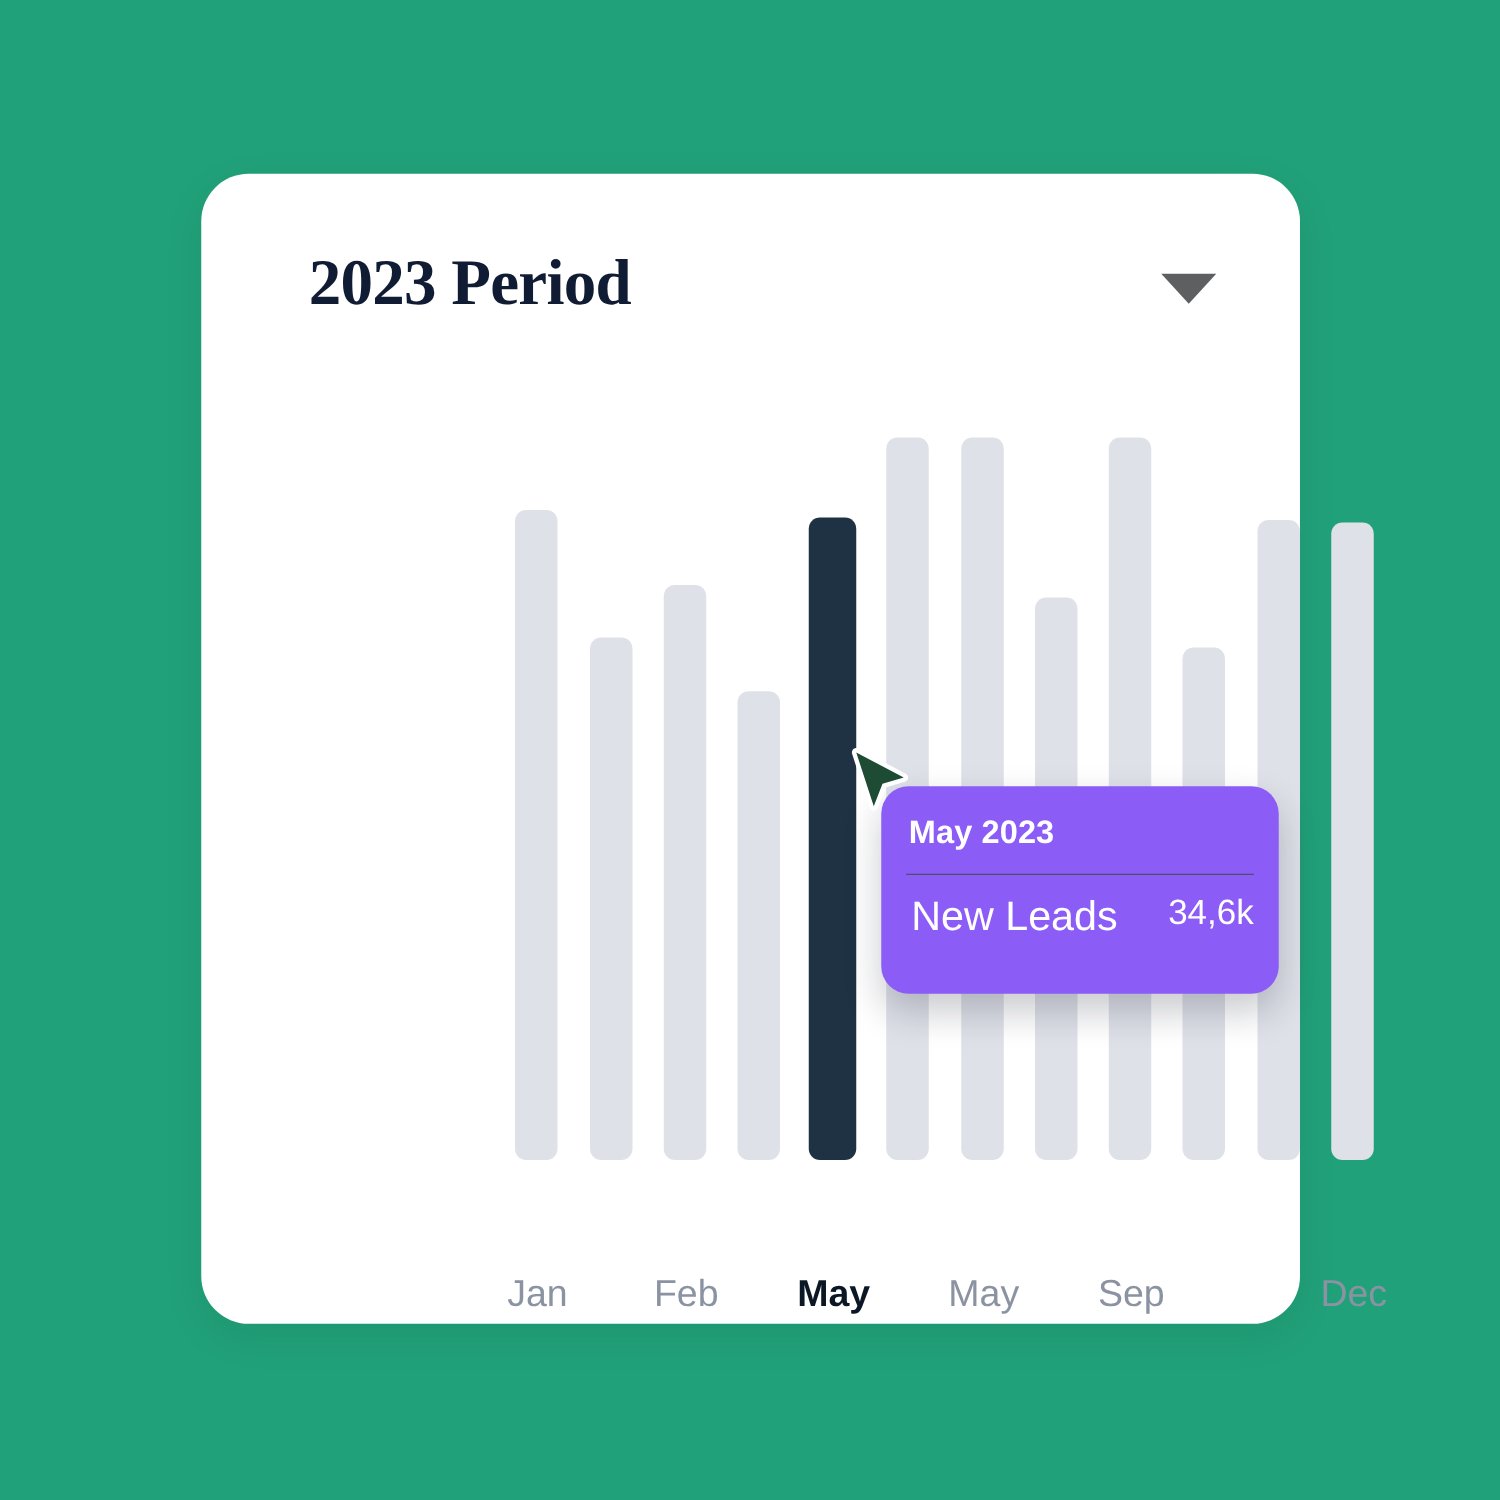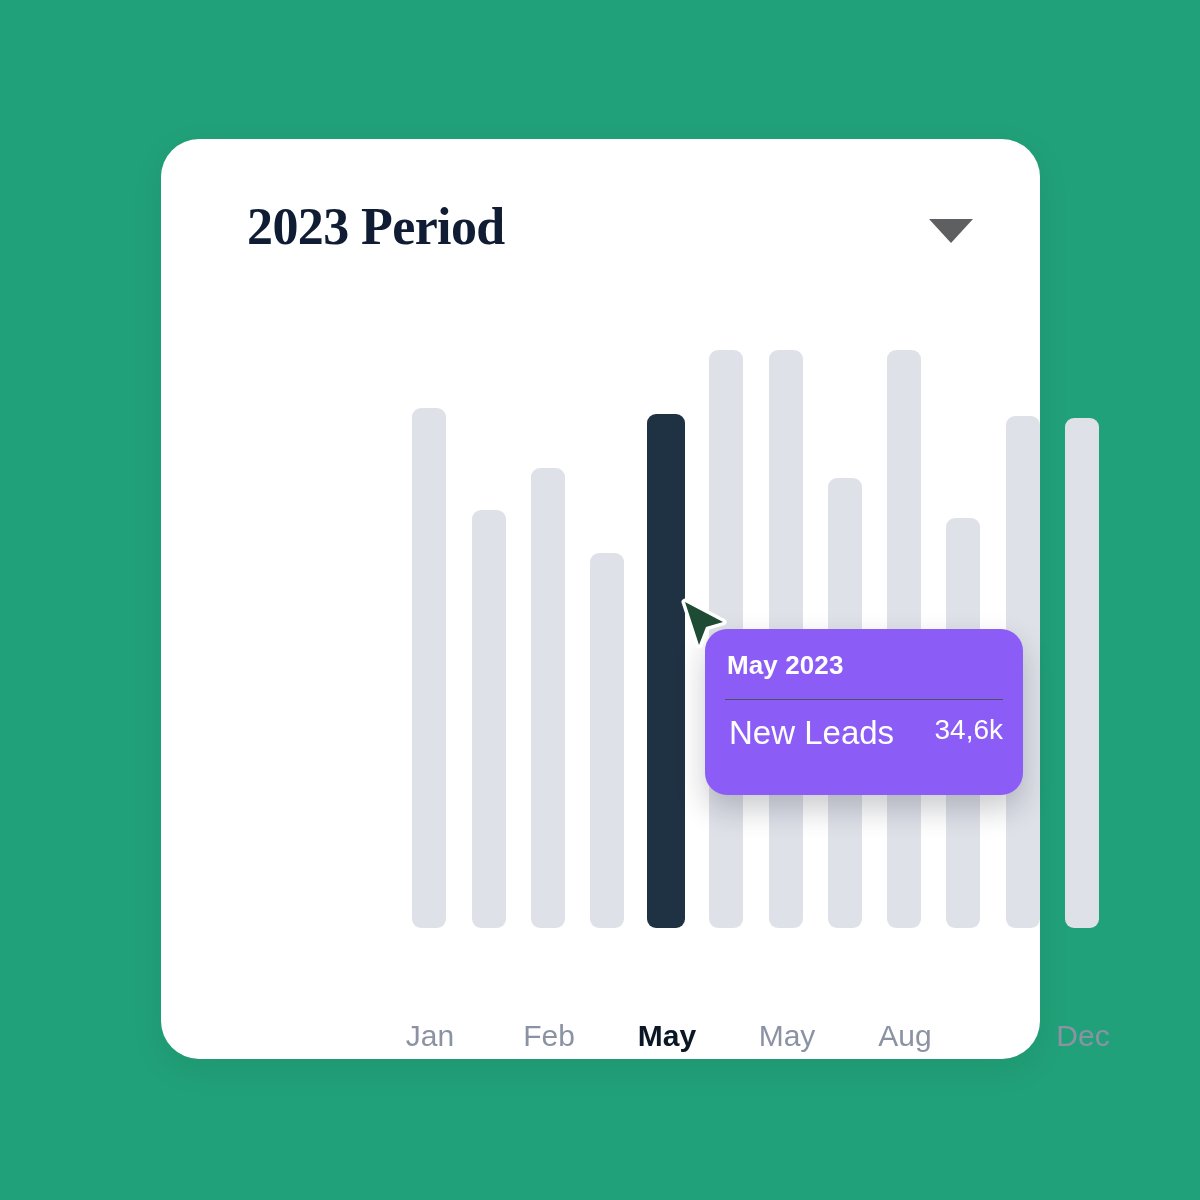--- a/index.html
+++ b/index.html
@@ -219,21 +219,21 @@
         <div class="bar" title="Oct: 23.5" style="left: 785px; height: 410px;"></div>
         <div class="bar" title="Nov: 30.1" style="left: 845px; height: 512px;"></div>
         <div class="bar" title="Dec: 29.9" style="left: 904px; height: 510px;"></div>
       </div>
 
     <div class="xaxis" id="xaxis">
         <div class="xtick" style="left: 269px;">Jan</div>
         <div class="xtick" style="left: 388px;">Feb</div>
         <div class="xtick active" style="left: 506px; text-align: right;">May</div>
         <div class="xtick" style="left: 626px;">May</div>
-        <div class="xtick" style="left: 744px;">Aug</div>
+        <div class="xtick" style="left: 744px;">Sep</div>
         <div class="xtick" style="left: 922px; text-align: right;">Dec</div>
       </div>
 
     <div class="tooltip">
       <div class="tt-title">May 2023</div>
       <div class="tt-divider"></div>
 
       <div class="tt-row r1">
         <div class="tt-label">New Leads</div>
         <div class="tt-value">34,6k</div>

